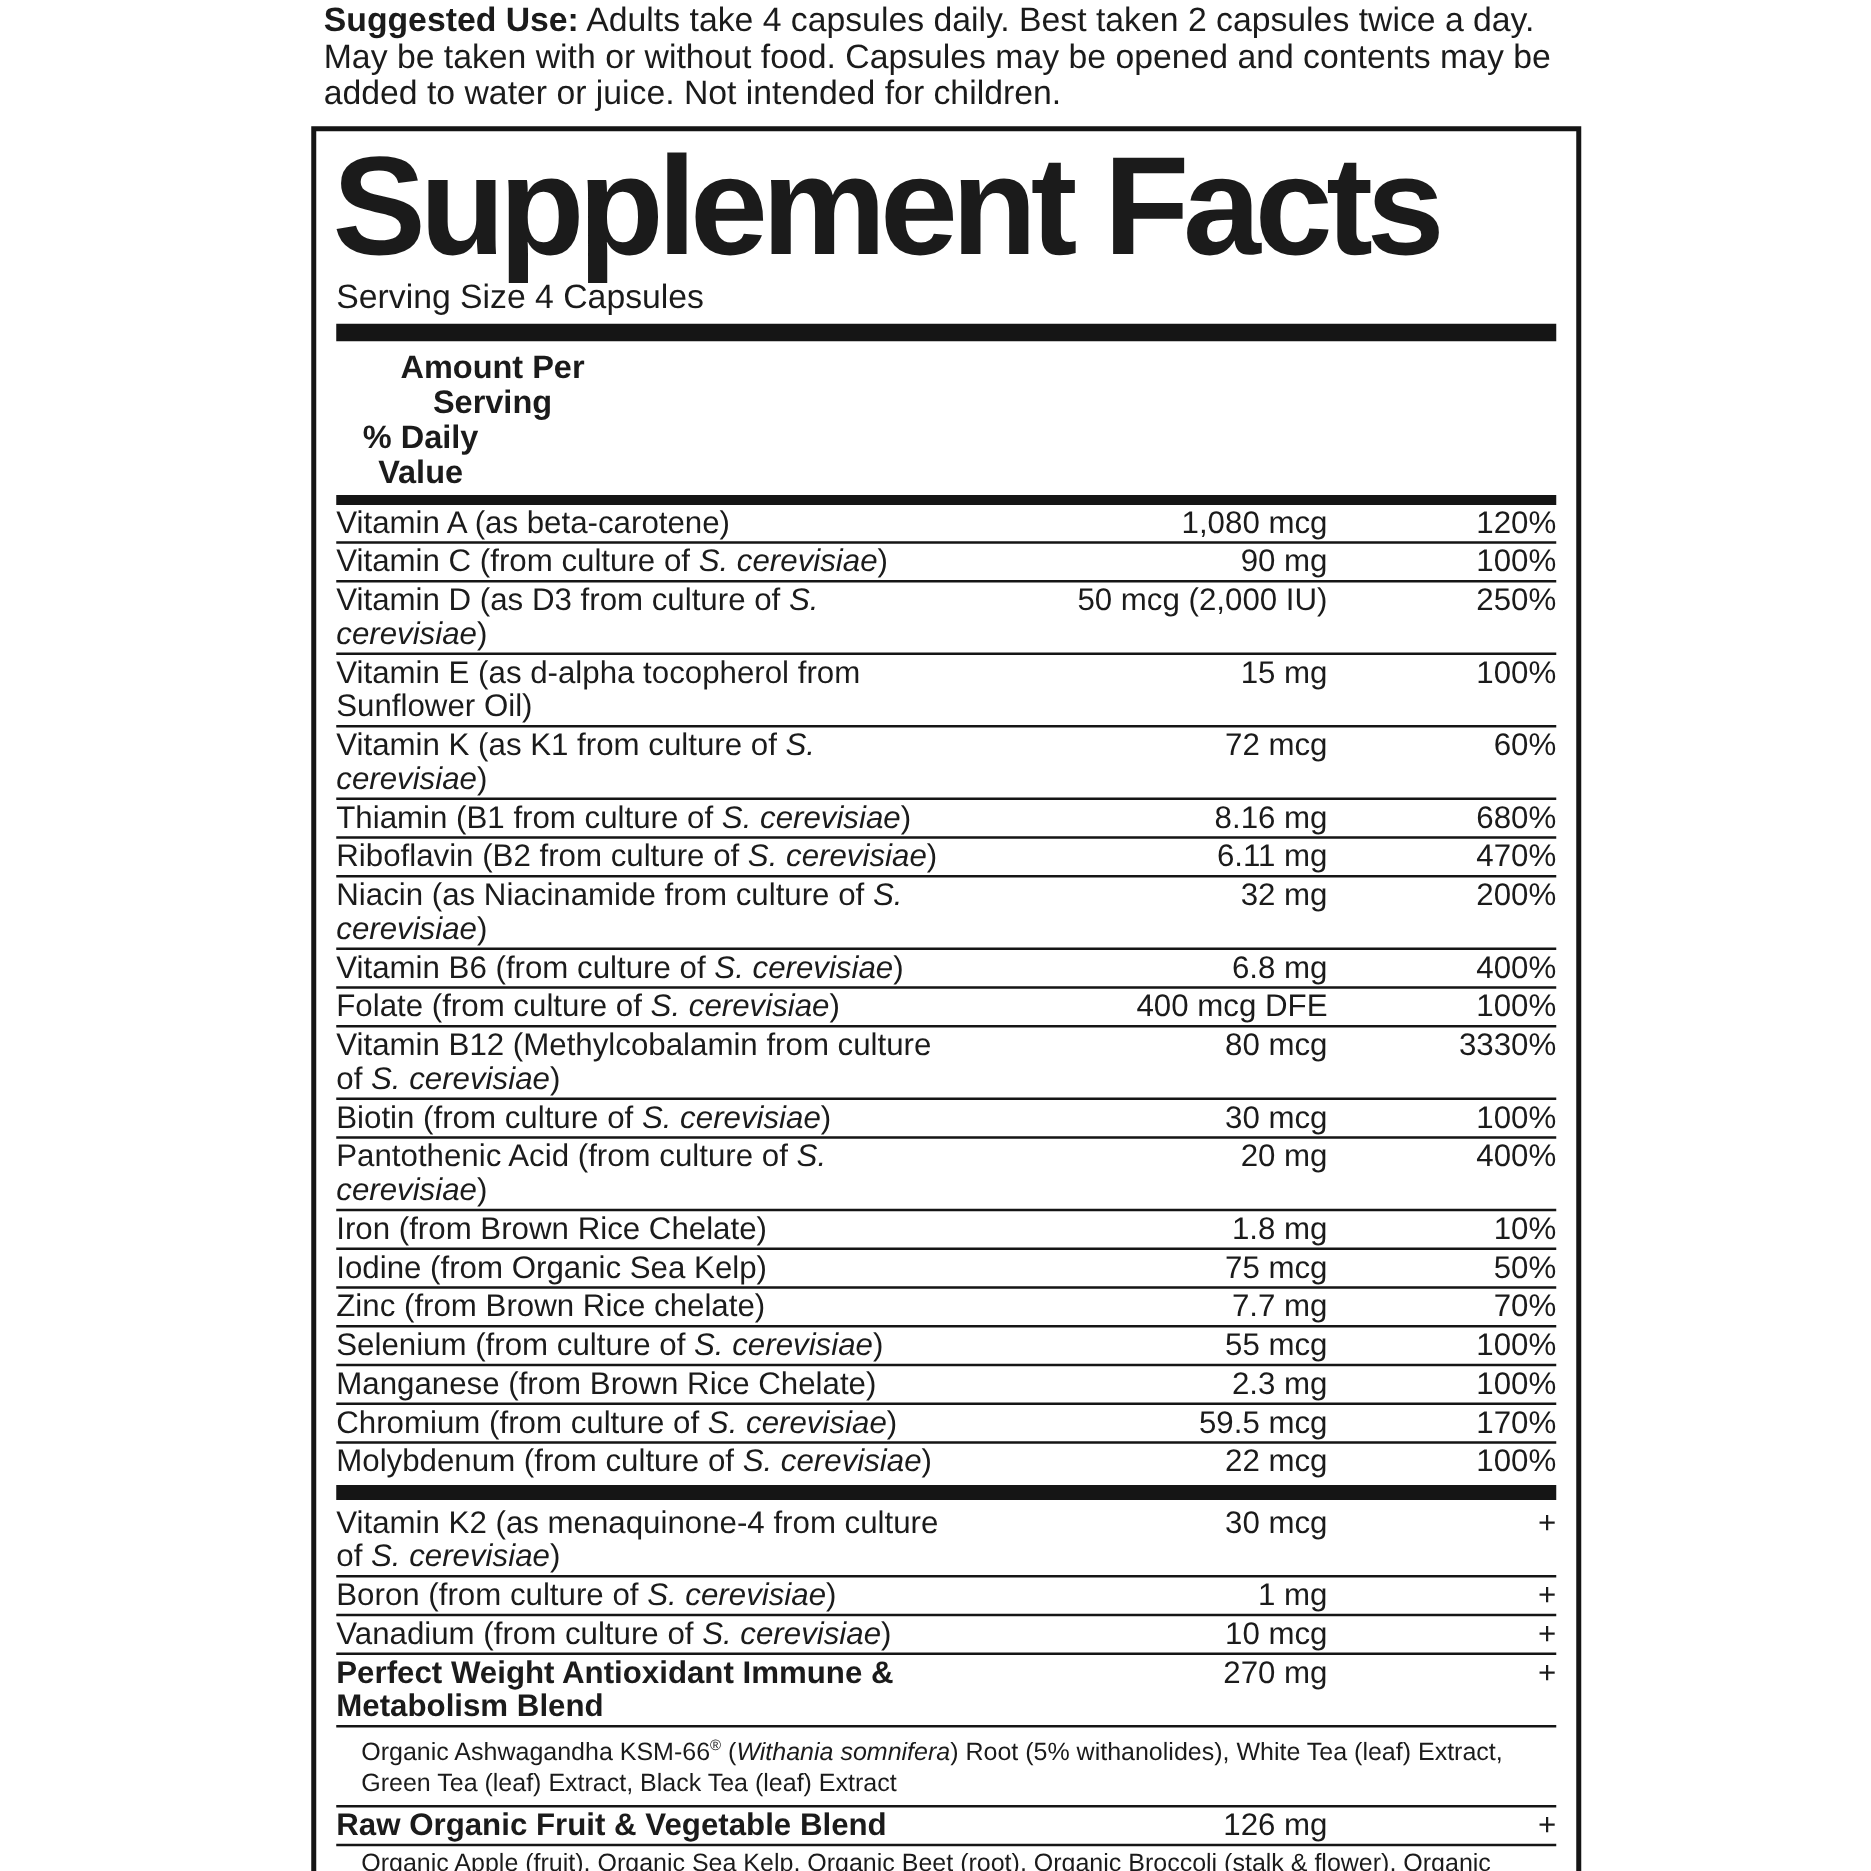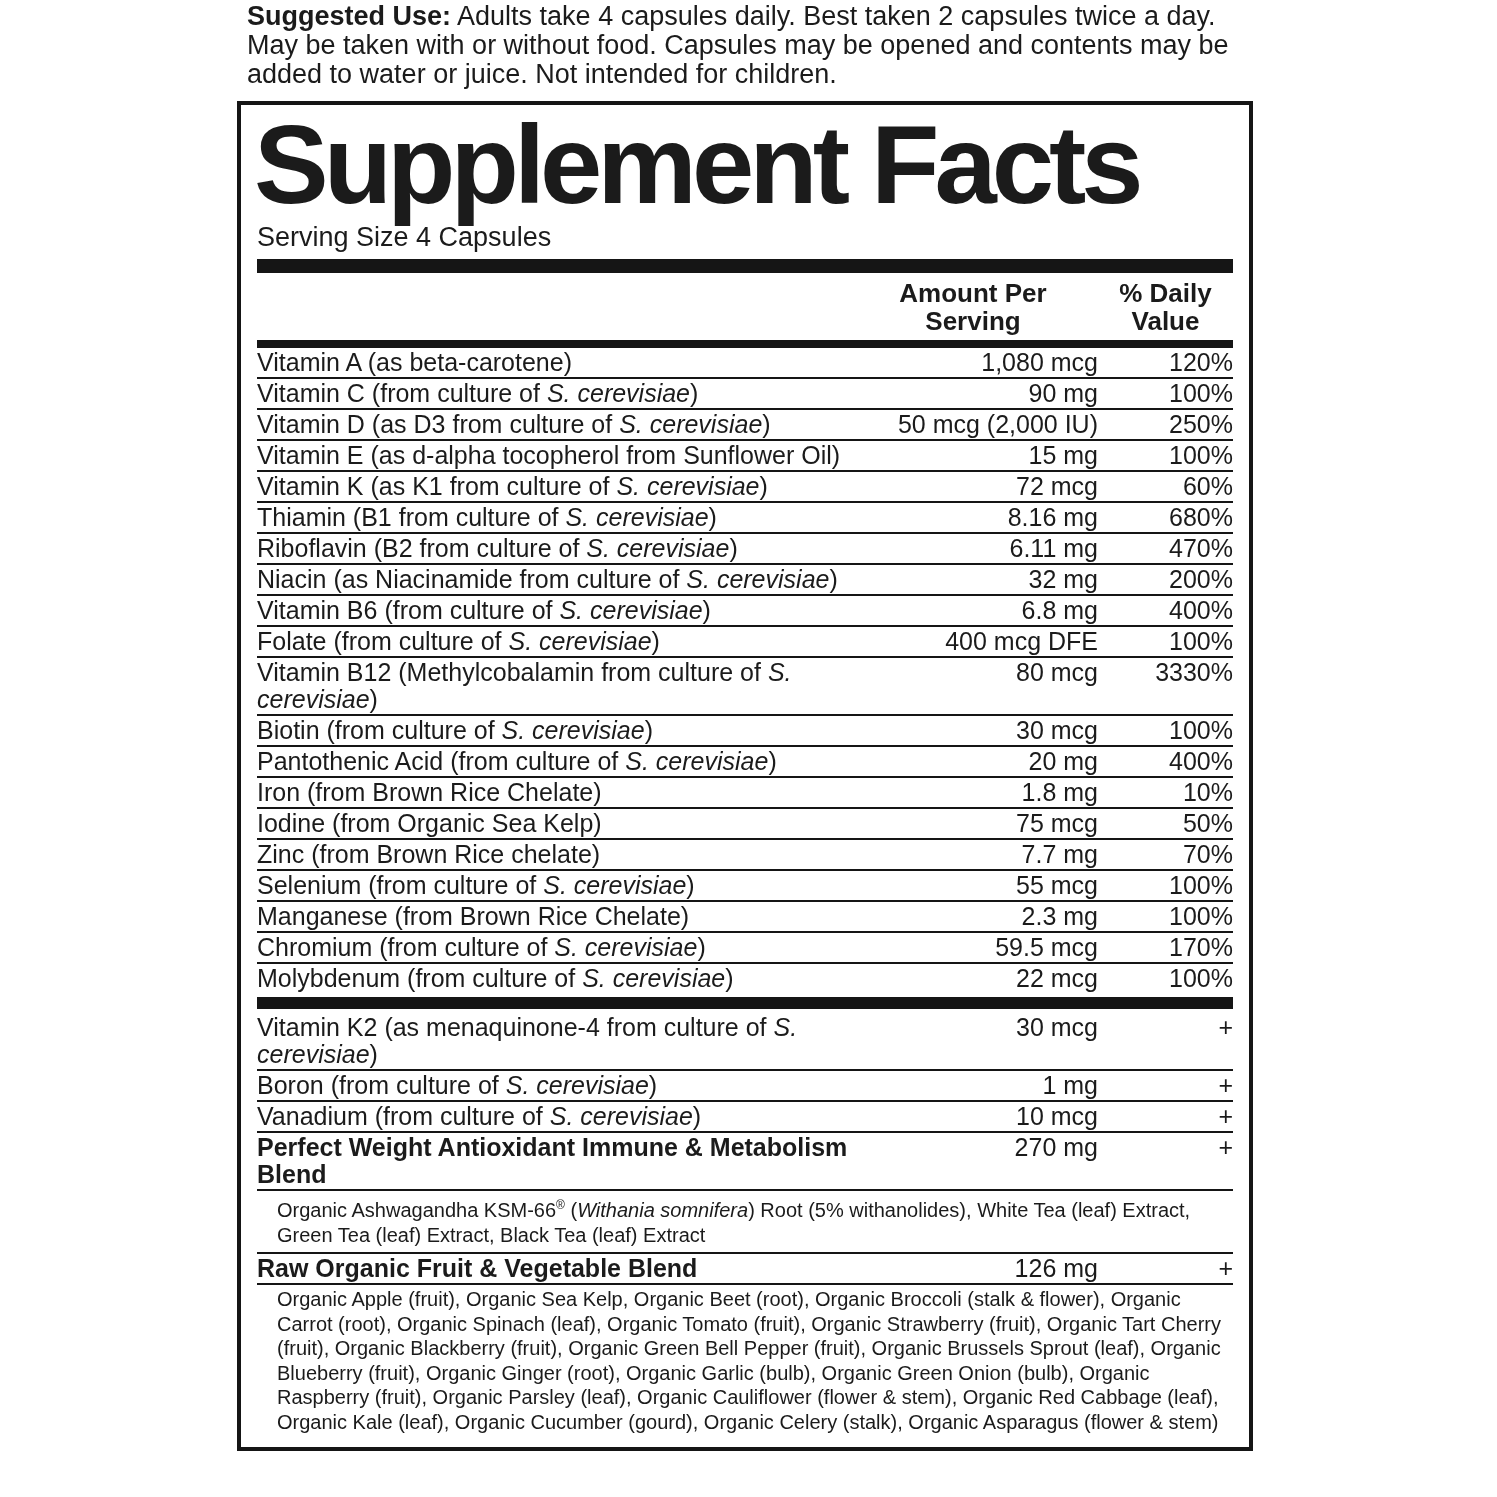--- a/index.html
+++ b/index.html
@@ -1,29 +1,29 @@
 <!DOCTYPE html>
 <html><head>
 <meta charset="utf-8">
 <style>
   * { box-sizing: border-box; }
   body { margin:0; font-family:"Liberation Sans", sans-serif; color:#1b1b1b; background:#fff; }
-  .page { position:relative; width:1497px; height:1497px; overflow:hidden; background:#fff; }
+  .page { position:relative; width:1497px; height:1497px; overflow:hidden; background:#fff;padding-left:12px; }
   .suggested { margin:2px 0 12px 247px; width:995px; font-size:27px; line-height:29px; }
   .panel { margin-left:237px; width:1016px; border:4px solid #151515; padding:2px 16px 8px; background:#fff; }
   .title { margin:0 0 0 -3px; font-size:112px; font-weight:bold; letter-spacing:-5px; line-height:1.04; white-space:nowrap; }
   .serving { font-size:27px; line-height:29px; }
   .bar { background:#151515; border:none; }
   .bar-top { height:14px; margin-top:7px; }
   .bar-md { height:8px; }
   .bar-mid { height:12px; margin:4px 0; }
-  .colhead { display:flex; justify-content:flex-end; padding:6px 0 5px; font-weight:bold; font-size:26px; line-height:28px; white-space:pre-line; text-align:center; }
+  .colhead { display:flex; justify-content:flex-end; padding:6px 0 5px; font-weight:bold; font-size:26px; line-height:28px; white-space:pre-line; text-align:center;flex-direction:column; }
   .ch-amt { width:250px; }
   .ch-dv { width:135px; }
-  .rows .row { display:flex; align-items:baseline; font-size:25px; line-height:27px; padding:1px 0; }
+  .rows .row { display:flex; align-items:baseline; font-size:25px; line-height:27px; padding:1px 0;gap:48px; }
   .row .n { flex:1; padding-right:10px; }
   .row .a { width:240px; text-align:right; white-space:nowrap; }
   .row .d { width:135px; text-align:right; white-space:nowrap; }
   #rows-main > .row + .row, #rows-extra > div + div { border-top:2px solid #151515; }
   .row.blend .n { font-weight:bold; }
   .desc { font-size:20px; line-height:24.5px; padding:2px 0 5px 20px; }
   sup { font-size:60%; }
 </style>
 </head>
 <body>

